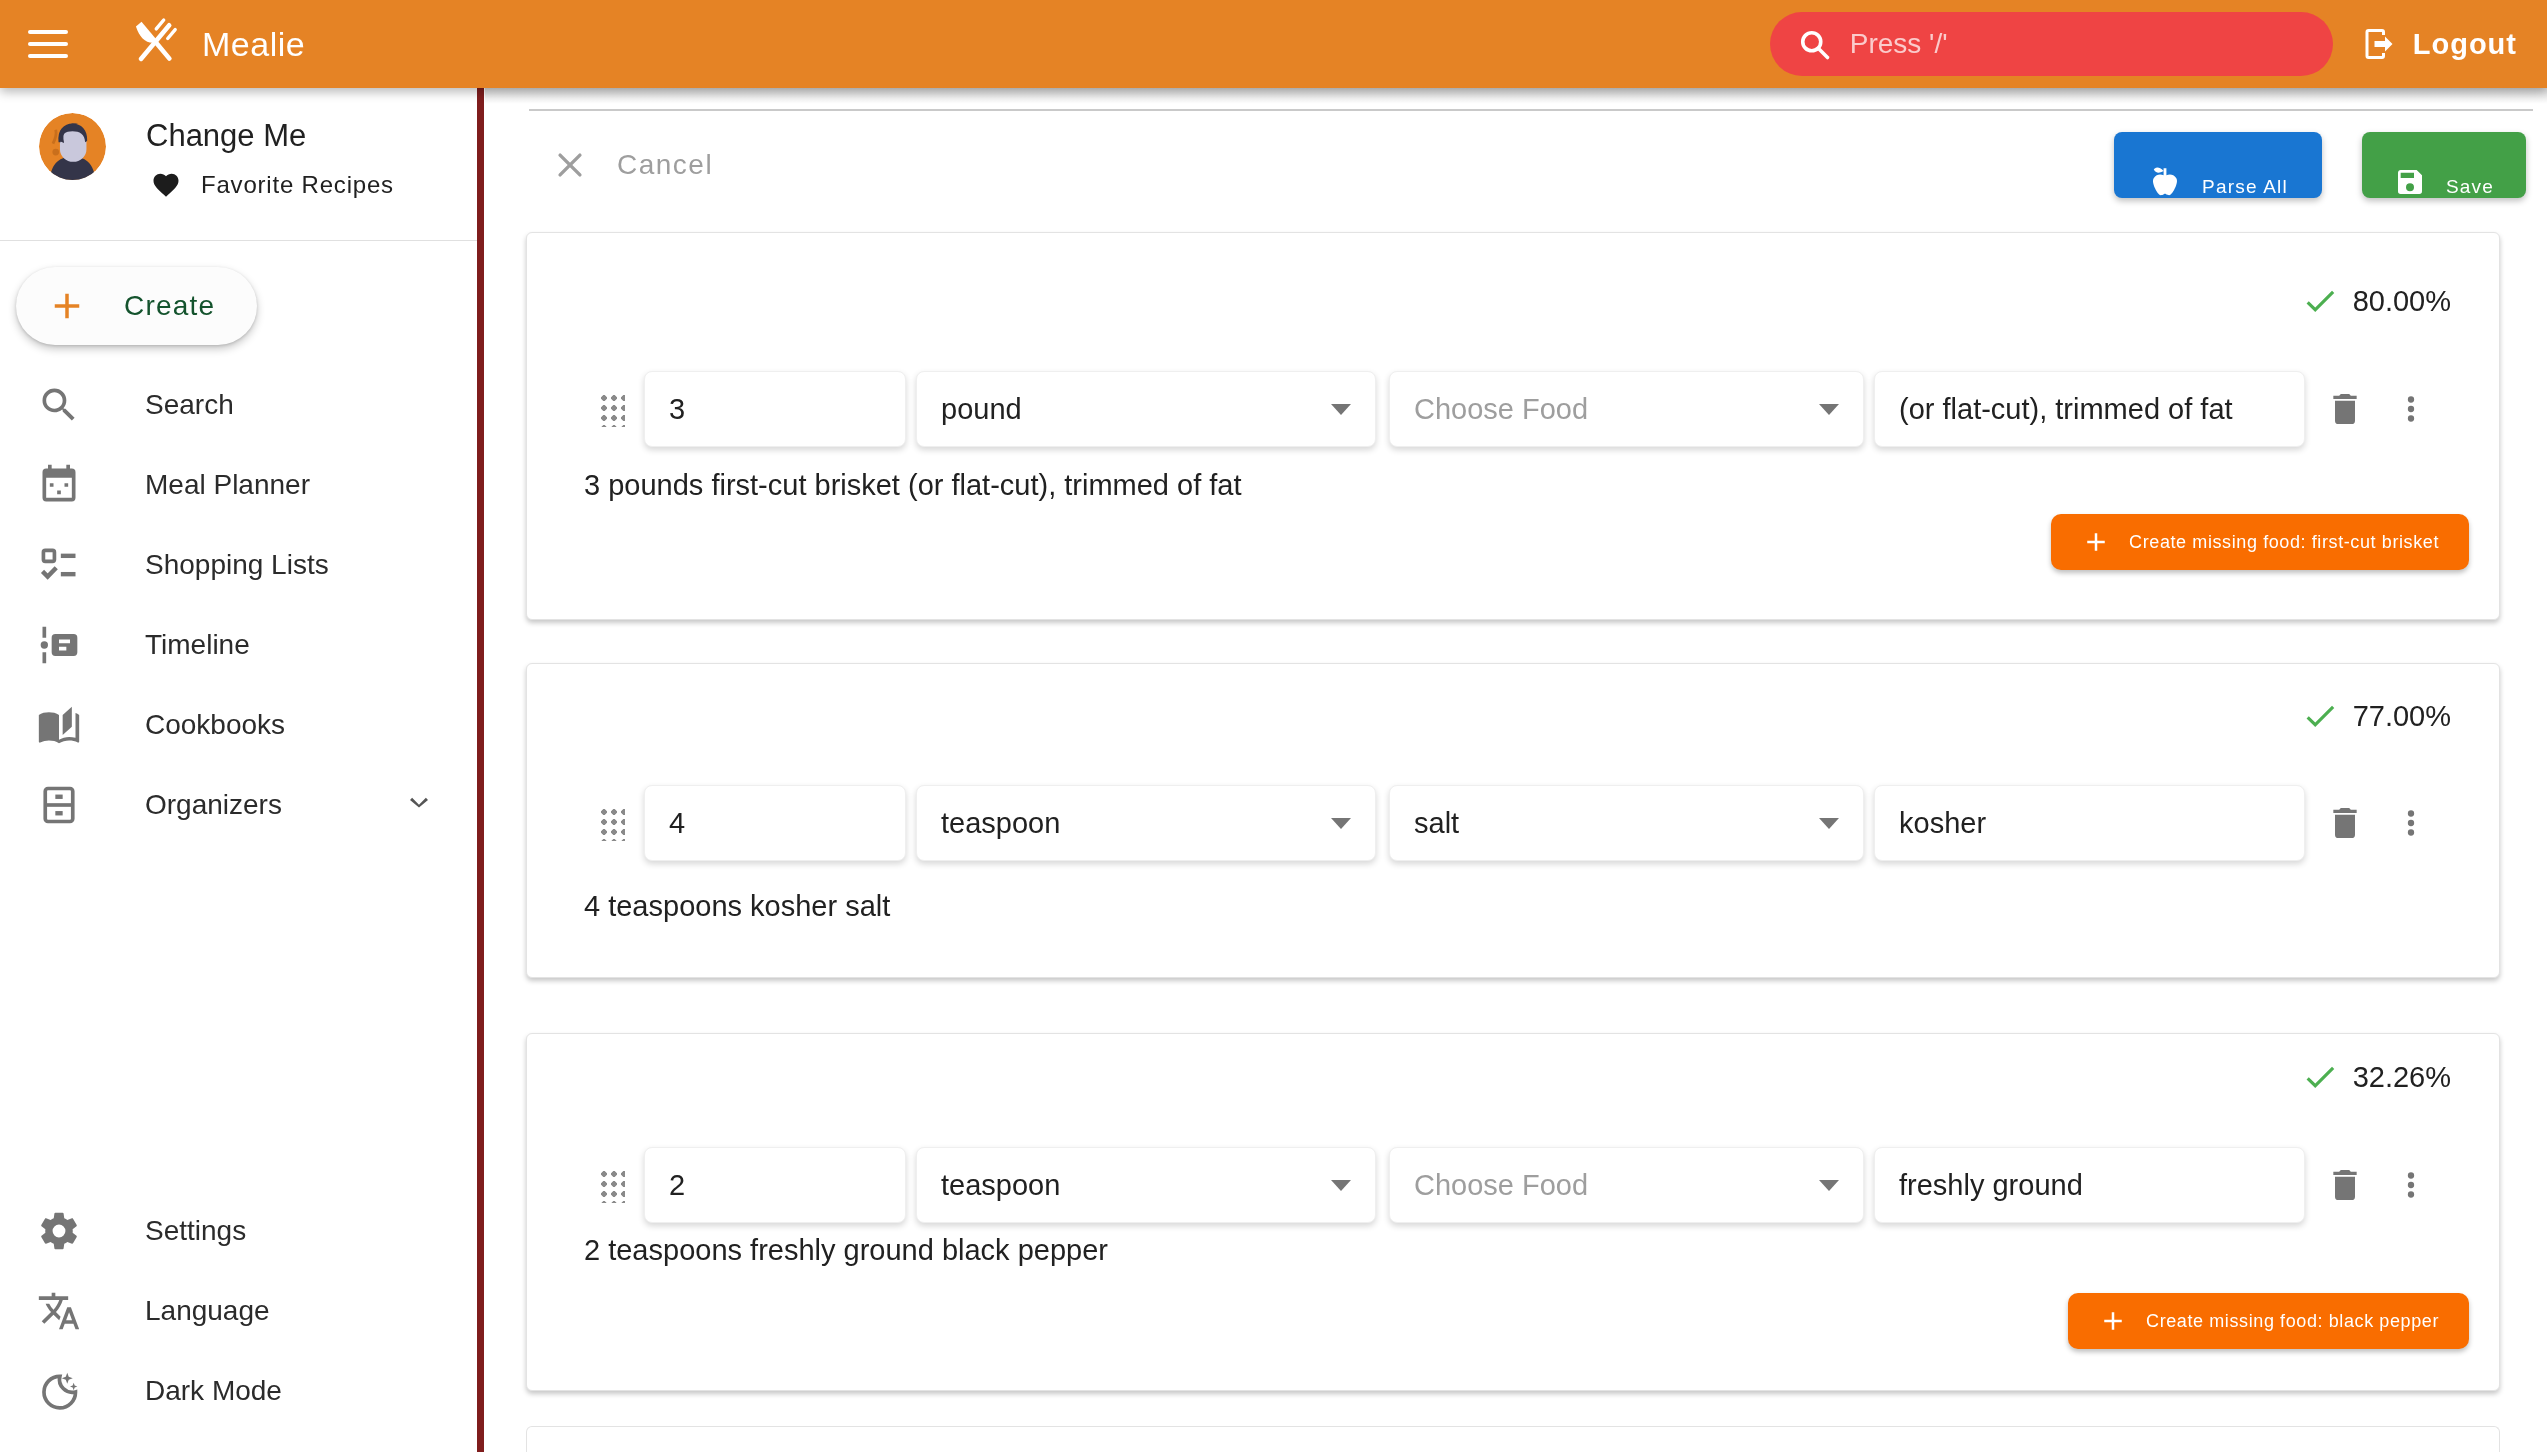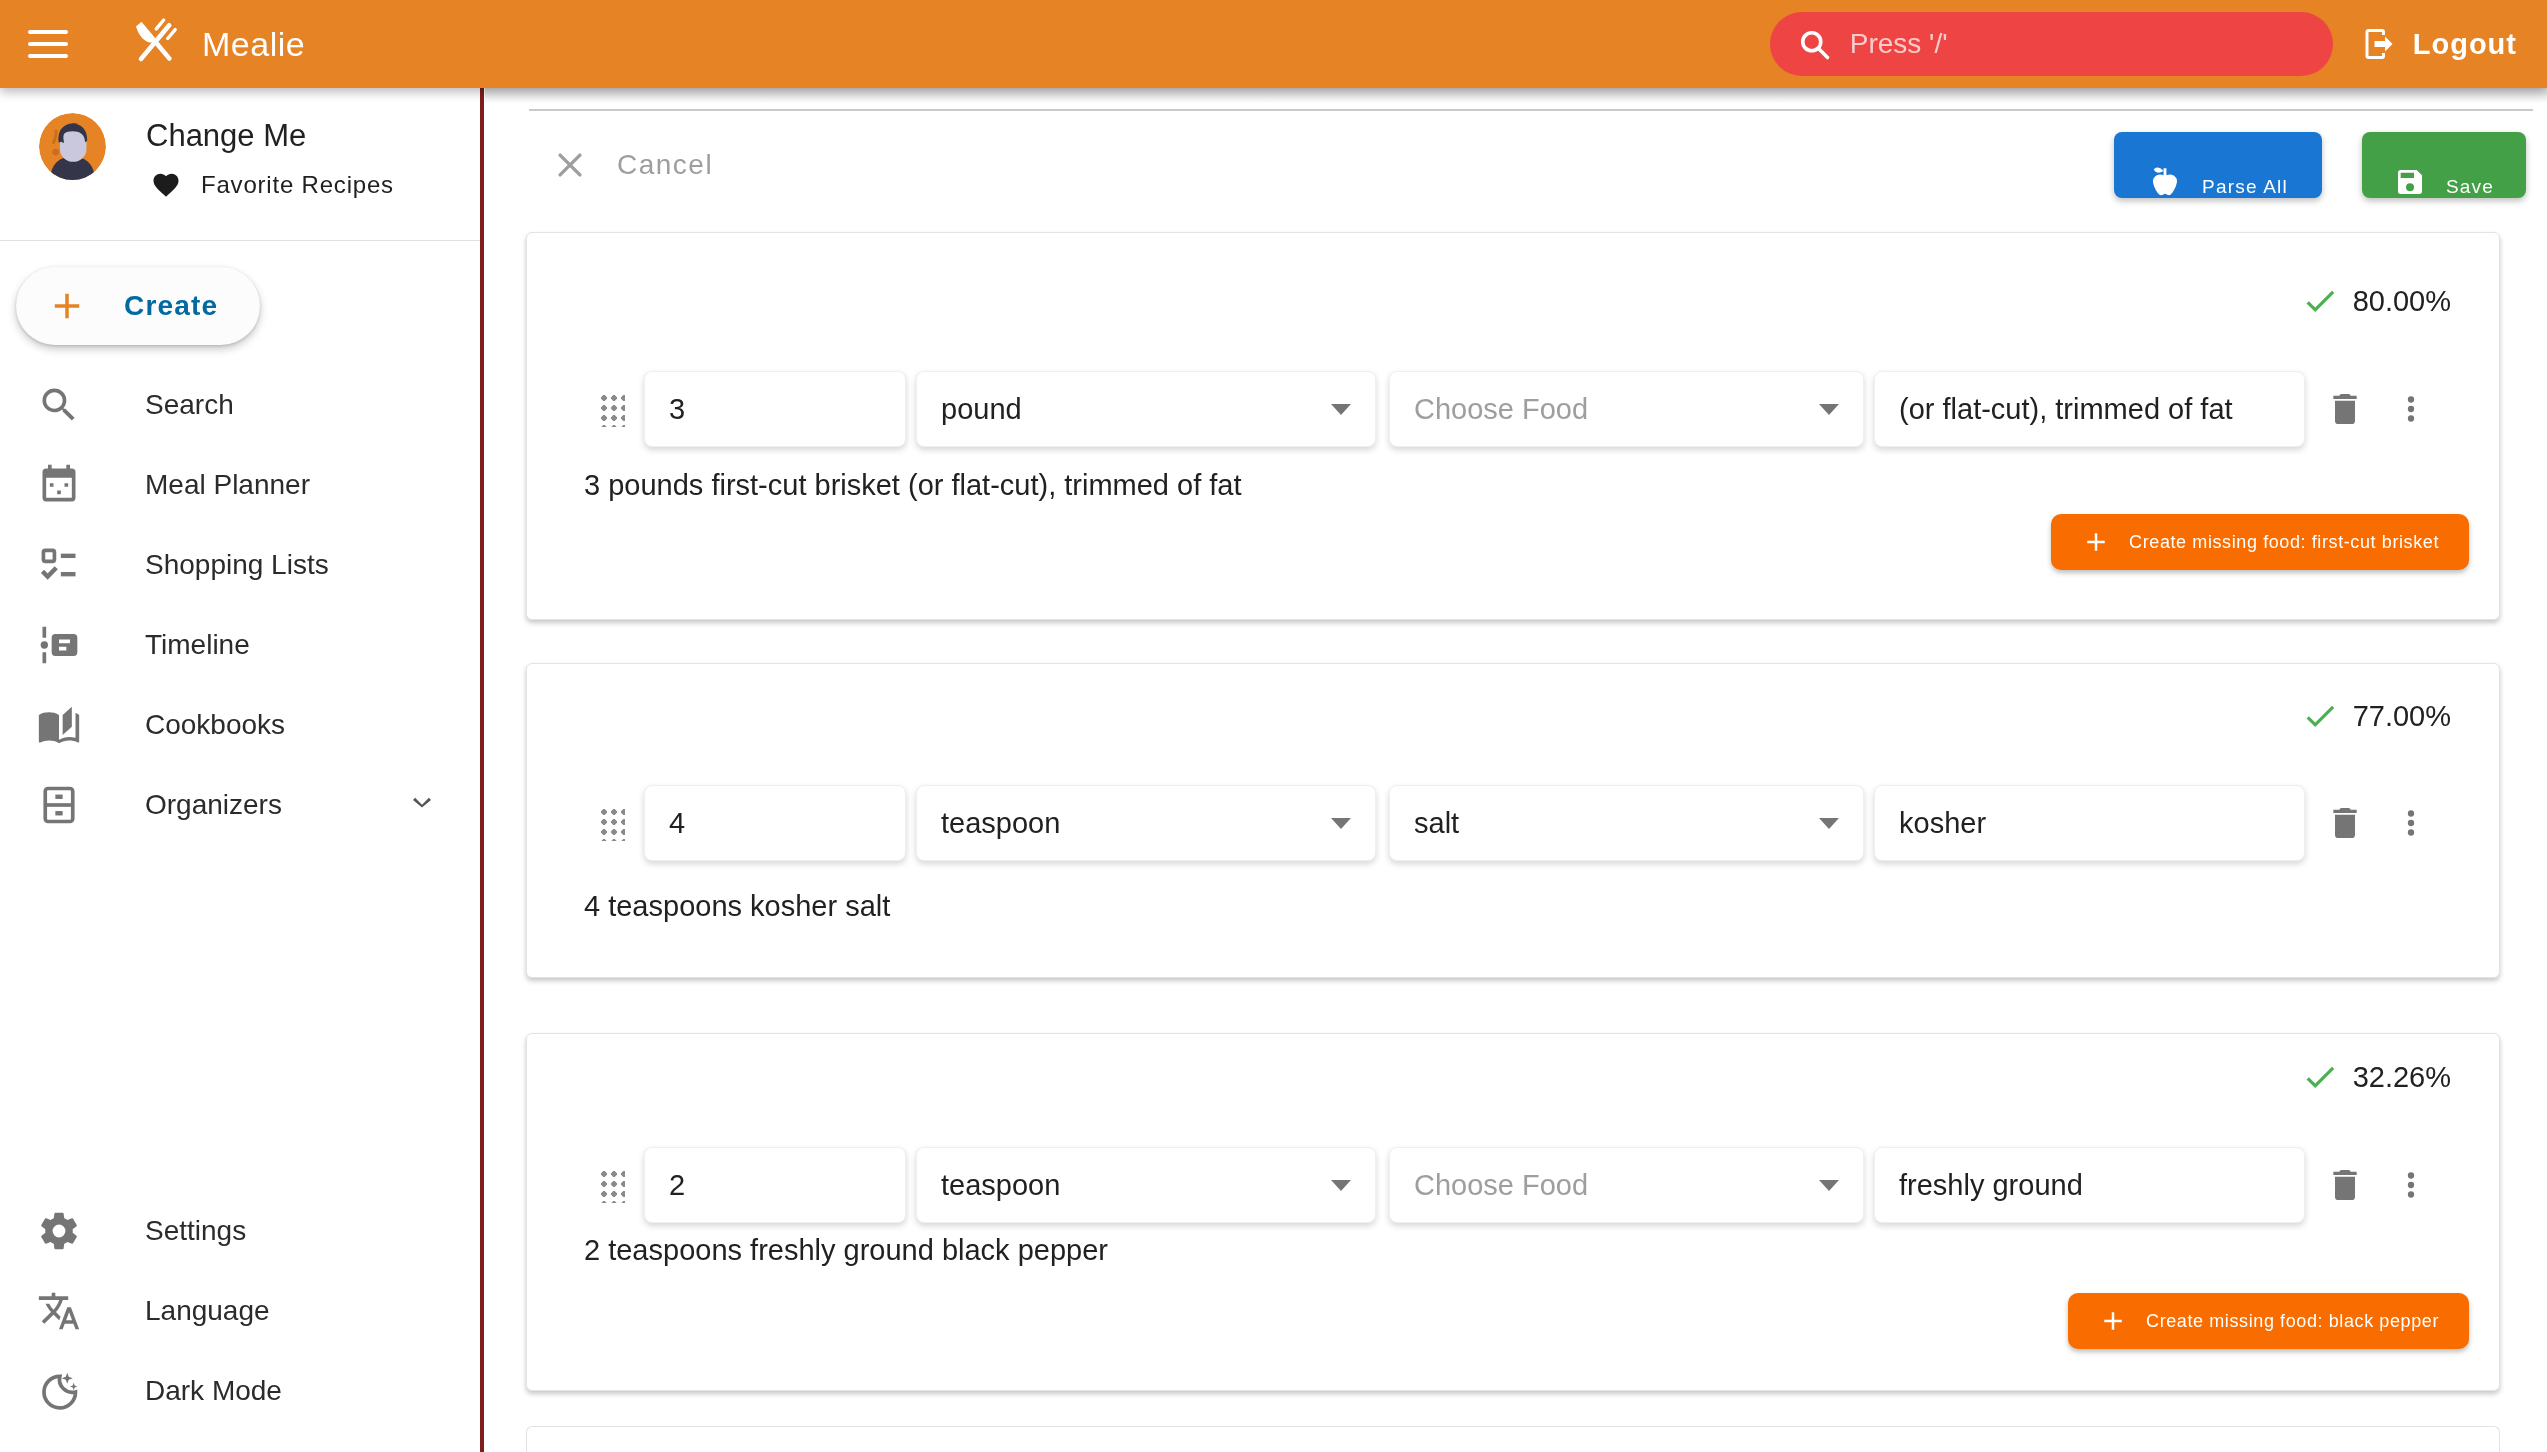--- a/index.html
+++ b/index.html
@@ -20,31 +20,31 @@
     display:flex; align-items:center; padding:0 26px; }
   .search-pill svg { flex:0 0 auto; }
   .search-pill input { flex:1; border:none; outline:none; background:transparent;
     font-size:28px; color:#fff; margin-left:18px; font-family:"Liberation Sans",sans-serif; }
   .search-pill input::placeholder { color:rgba(255,255,255,.72); }
   .logout { display:flex; align-items:center; gap:16px; margin:0 30px 0 28px;
     color:#fff; font-size:29px; font-weight:700; letter-spacing:1px; cursor:pointer; }
 
   
   .sidebar { position:absolute; top:88px; left:0; width:484px; bottom:0; background:#fff;
-    border-right:4px solid #7f1d1d; }
+    border-right:7px solid #7f1d1d; }
   .user-block { position:relative; height:152px; }
   .avatar { position:absolute; left:39px; top:25px; }
   .user-name { position:absolute; left:146px; top:30px; font-size:31px; color:#212121; }
   .fav-row { position:absolute; left:151px; top:82px; display:flex; align-items:center; gap:20px; }
   .fav-label { font-size:24px; font-weight:500; letter-spacing:0.8px; color:#212121; }
   .side-divider { height:1px; background:#E0E0E0; }
   .create-btn { position:absolute; left:16px; top:179px; height:78px; padding:0 42px 0 30px;
     background:#FCFCFC; border-radius:39px; display:flex; align-items:center; gap:36px;
     box-shadow:0 4px 8px rgba(0,0,0,.22), 0 1px 3px rgba(0,0,0,.14); cursor:pointer; }
-  .create-btn .label { font-size:28px; font-weight:700; letter-spacing:1.2px; color:#0369a1; }
+  .create-btn .label { font-size:28px; font-weight:400; letter-spacing:1.2px; color:#14532d; }
   .nav { position:absolute; top:277px; left:0; right:0; }
   .nav-bottom { position:absolute; top:1103px; left:0; right:0; }
   .nav-item { height:80px; display:flex; align-items:center; padding-left:35px; cursor:pointer; }
   .nav-item .icon { width:48px; display:flex; justify-content:center; }
   .nav-item .label { margin-left:62px; font-size:28px; color:#2b2b2b; }
   .nav-item .chev { margin-left:auto; margin-right:40px; }
 
   
   .content { position:absolute; top:88px; left:485px; right:0; bottom:0; background:#fff; overflow:hidden; }
   .content::before { content:""; position:absolute; top:0; left:0; right:0; height:16px;

